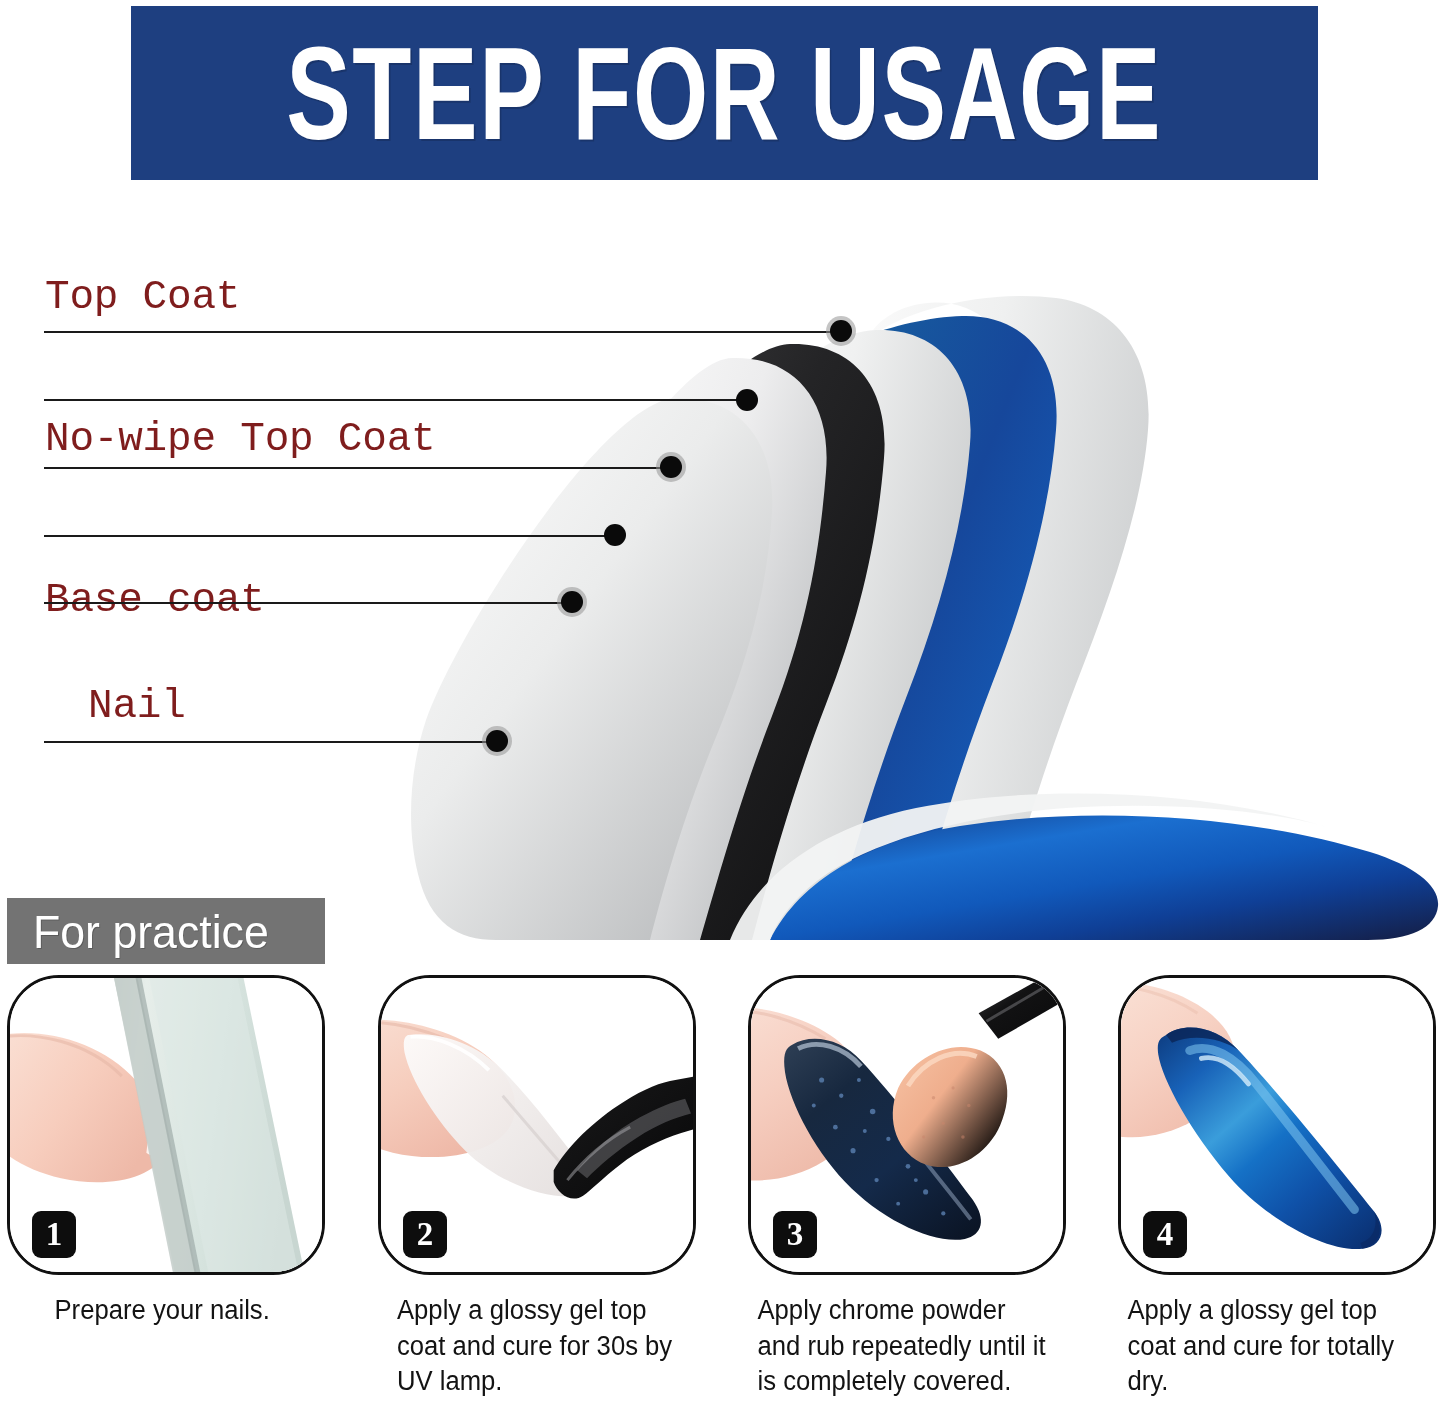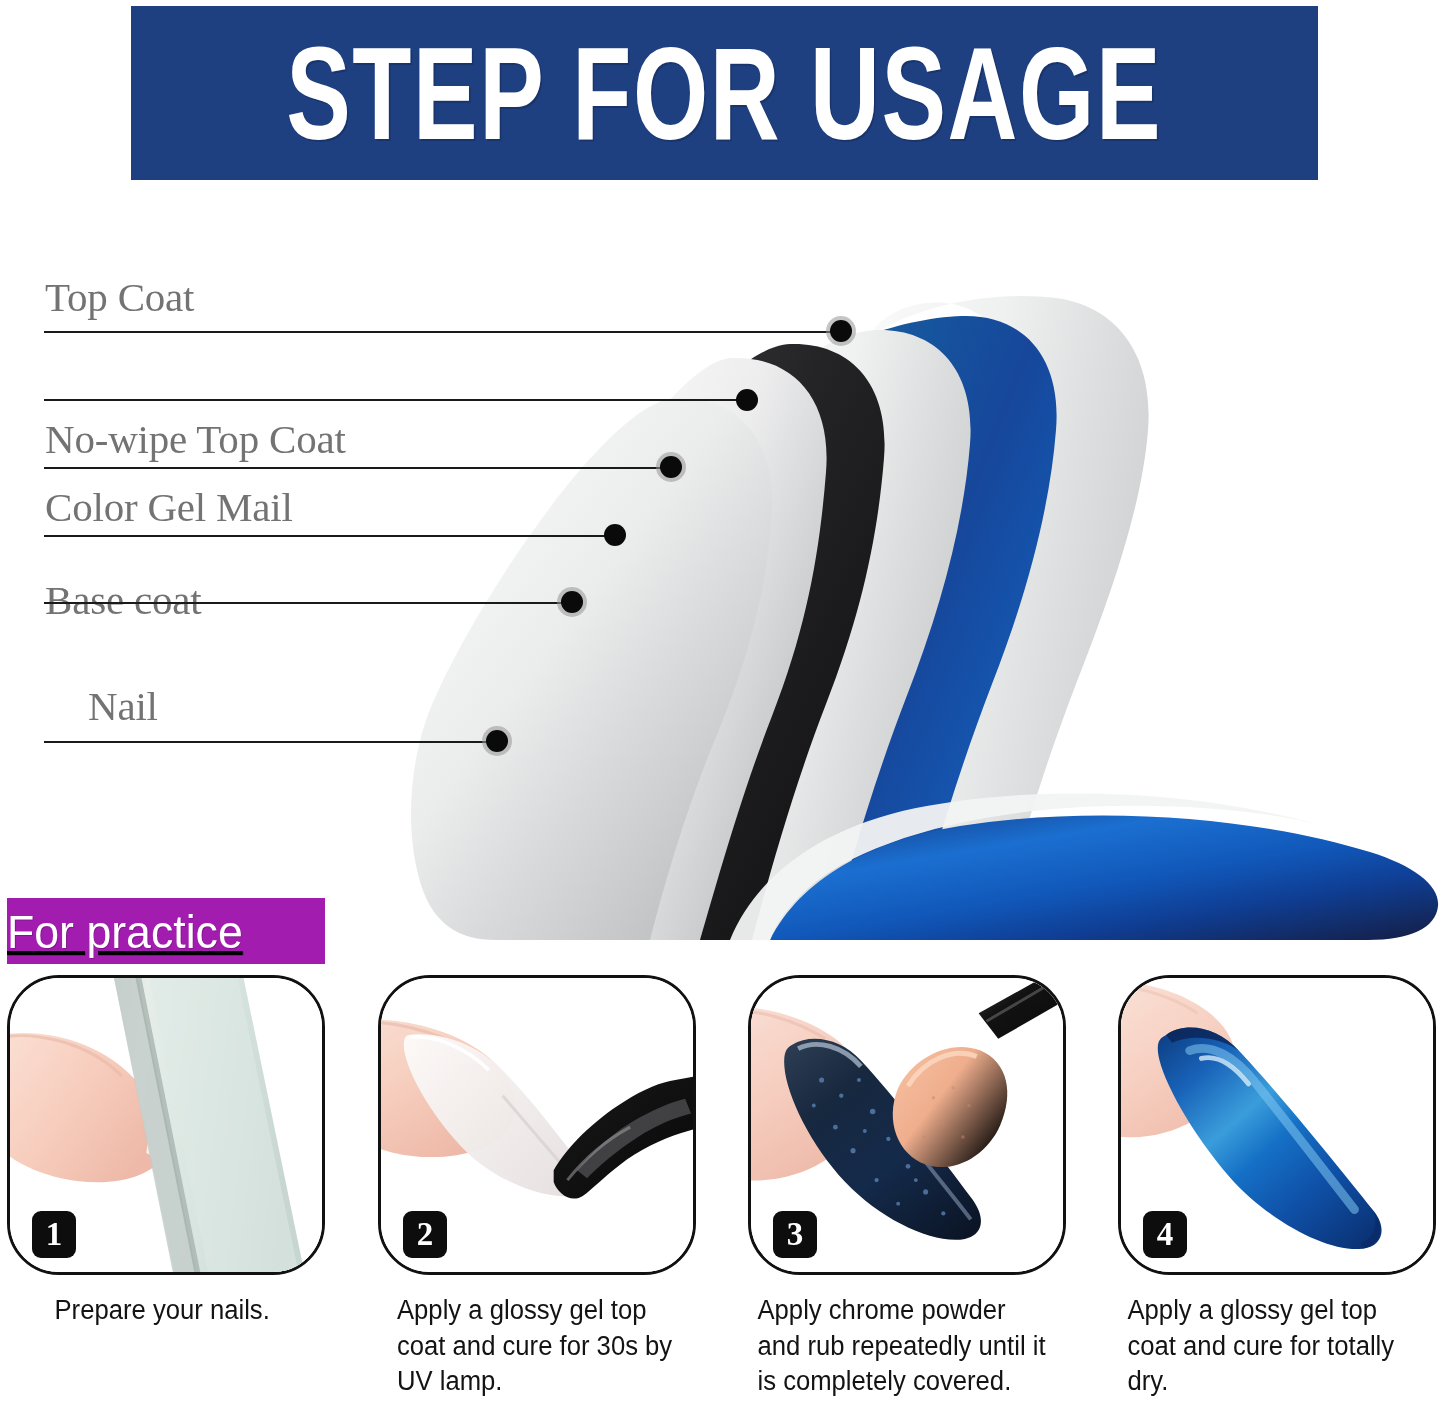--- a/index.html
+++ b/index.html
@@ -51,24 +51,24 @@
     position: absolute;
     left: 0;
     top: 0;
     width: 100%;
     height: 100%;
     pointer-events: none;
   }
   .layer-label {
     position: absolute;
     left: 45px;
-    font-family: Liberation Serif, serif;
+    font-family: Liberation Mono, monospace;
     font-size: 41px;
     font-weight: 400;
-    color: #737373;
+    color: #7f1d1d;
     line-height: 1;
     white-space: nowrap;
     letter-spacing: -0.2px;
   }
   .leader {
     position: absolute;
     height: 0;
     border-top: 2px solid #1a1a1a;
     transform-origin: 0 0;
   }
@@ -92,25 +92,25 @@
   }
   .nail-stack svg { display: block; }
 
   
   .practice-banner {
     position: absolute;
     left: 7px;
     top: 898px;
     width: 318px;
     height: 66px;
-    background: #a21caf;
+    background: #737373;
     display: flex;
     align-items: center;
+    padding-left: 26px;
     box-sizing: border-box;
-    text-decoration: underline;
   }
   .practice-banner .practice-text {
     color: #ffffff;
     font-family: "Liberation Sans", sans-serif;
     font-size: 47px;
     font-weight: 400;
     line-height: 1;
     white-space: nowrap;
     transform: scaleX(0.95);
     transform-origin: left center;
@@ -292,21 +292,20 @@
     <div class="leader" style="left:44px; top:331px; width:797px;"></div>
     <div class="leader-dot" style="left:830px; top:320px;"></div>
 
     <div class="leader" style="left:44px; top:399px; width:702px;"></div>
     <div class="leader-dot plain" style="left:736px; top:389px;"></div>
 
     <div class="layer-label" style="top:419px;text-align:center;">No-wipe Top Coat</div>
     <div class="leader" style="left:44px; top:467px; width:626px;"></div>
     <div class="leader-dot" style="left:660px; top:456px;"></div>
 
-    <div class="layer-label" style="top:487px;">Color Gel Mail</div>
     <div class="leader" style="left:44px; top:535px; width:570px;"></div>
     <div class="leader-dot plain" style="left:604px; top:524px;"></div>
 
     <div class="layer-label" style="top:580px;">Base coat</div>
     <div class="leader" style="left:44px; top:602px; width:527px;"></div>
     <div class="leader-dot" style="left:561px; top:591px;"></div>
 
     <div class="layer-label" style="top:686px;margin-left:43px;">Nail</div>
     <div class="leader" style="left:44px; top:741px; width:452px;"></div>
     <div class="leader-dot" style="left:486px; top:730px;"></div>

